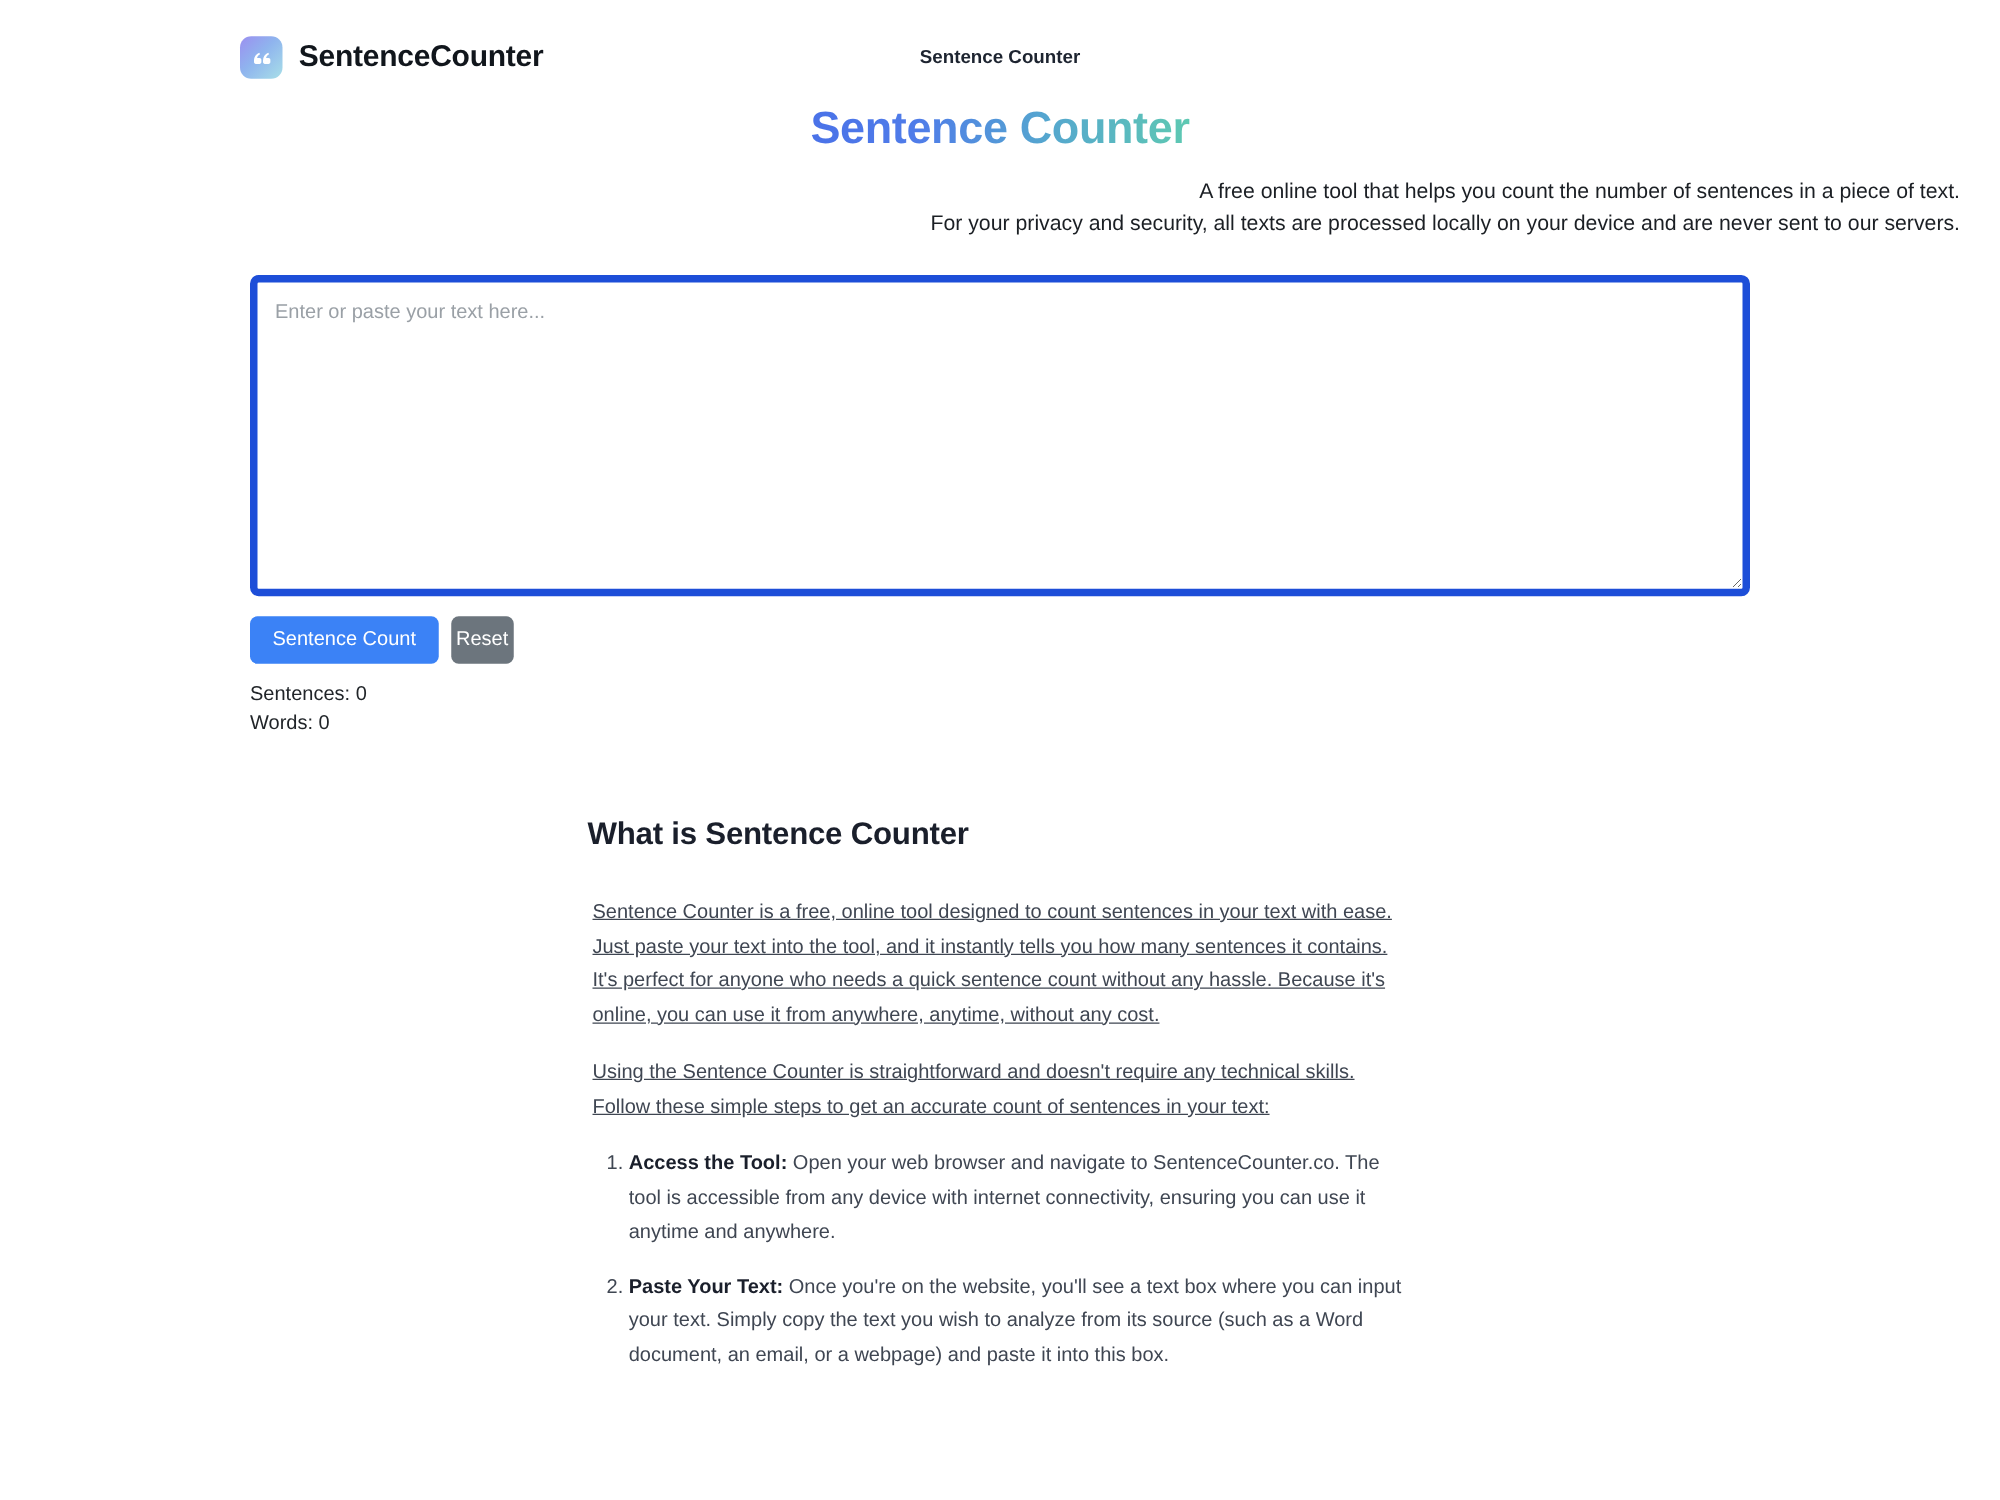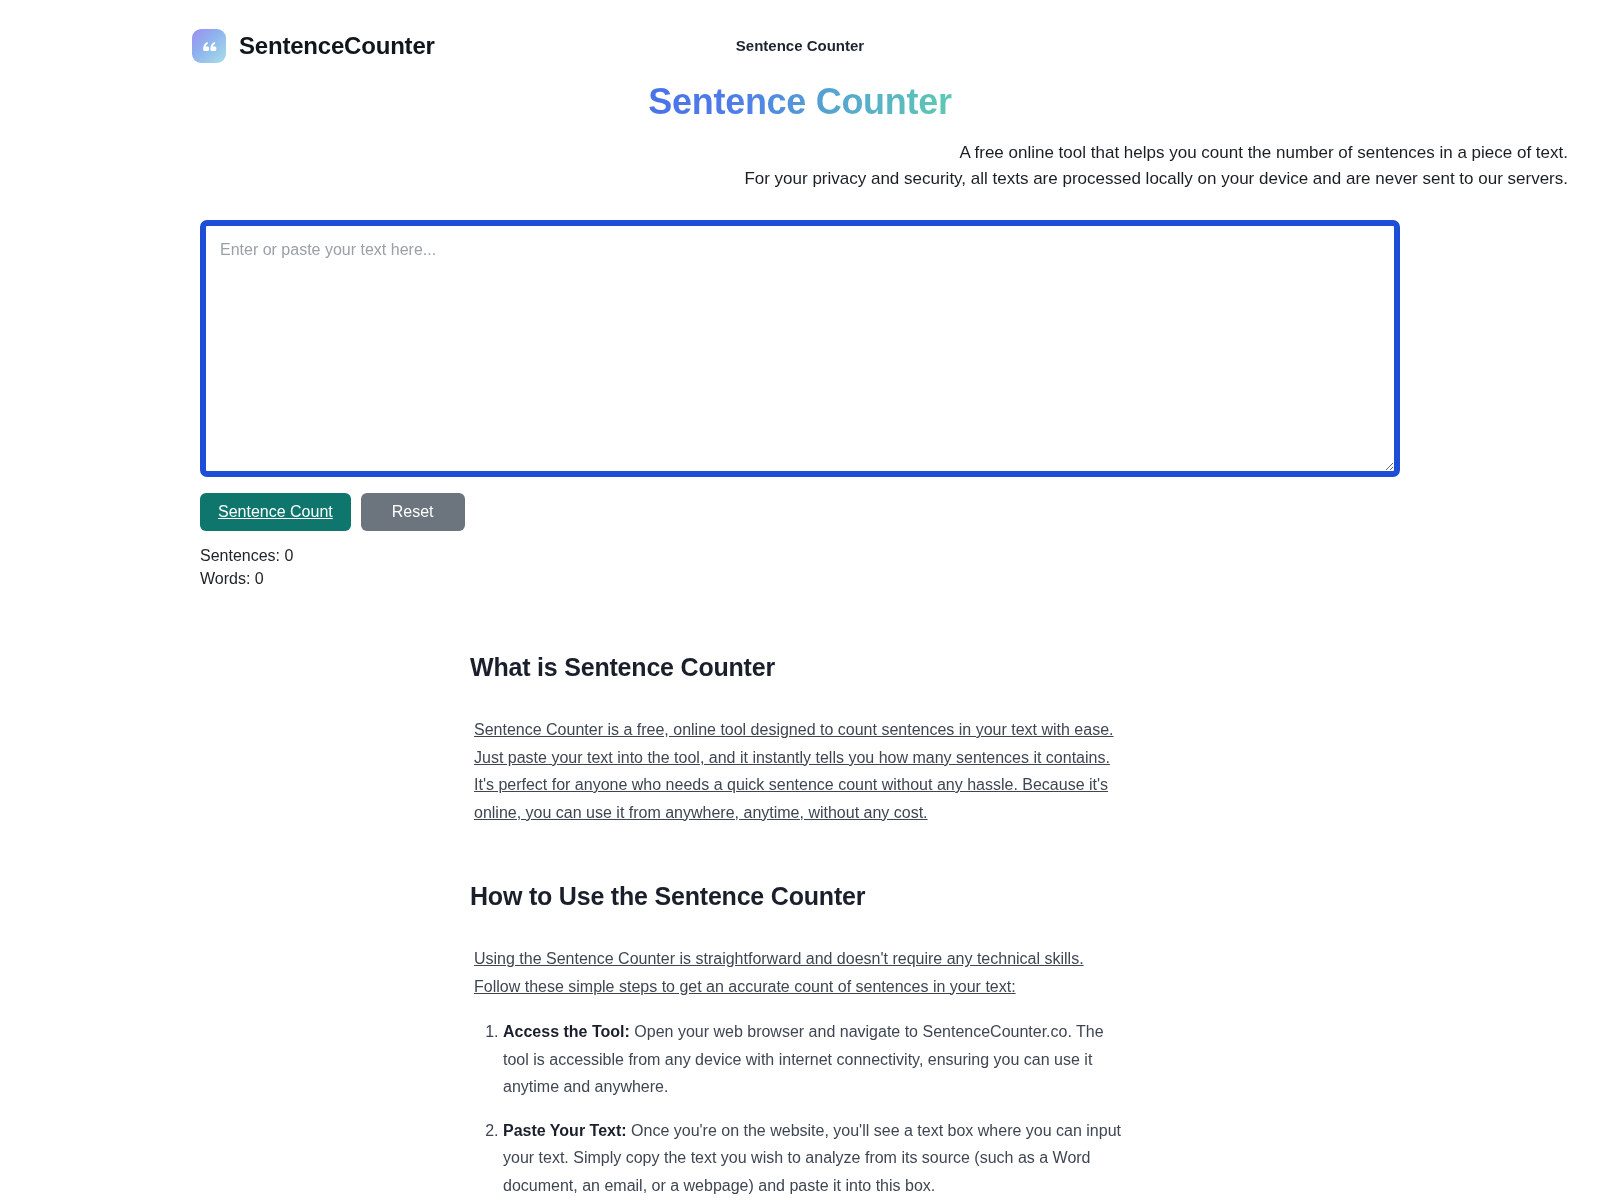--- a/index.html
+++ b/index.html
@@ -119,22 +119,22 @@
   .btn {
     font-family: "Liberation Sans", sans-serif;
     font-size: 16px;
     line-height: 1.5;
     padding: 7px 18px;
     border: none;
     border-radius: 6px;
     cursor: pointer;
     color: #ffffff;
   }
-  .btn-primary { background: #0f766e; text-decoration: underline; }
-  .btn-secondary { background: #6c757d; padding: 7px 31px; }
+  .btn-primary { background: #3b82f6; }
+  .btn-secondary { background: #6c757d; padding: 7px 4px; }
 
   .counts {
     margin-top: 13px;
     font-size: 16px;
     line-height: 1.48;
     color: #212529;
   }
   .counts div { white-space: nowrap; }
 
   
@@ -202,21 +202,20 @@
   <div class="counts">
     <div>Sentences: 0</div>
     <div>Words: 0</div>
   </div>
 </div>
 
 <div class="article">
   <h2>What is Sentence Counter</h2>
   <p>Sentence Counter is a free, online tool designed to count sentences in your text with ease. Just paste your text into the tool, and it instantly tells you how many sentences it contains. It's perfect for anyone who needs a quick sentence count without any hassle. Because it's online, you can use it from anywhere, anytime, without any cost.</p>
 
-  <h2 class="spaced">How to Use the Sentence Counter</h2>
   <p>Using the Sentence Counter is straightforward and doesn't require any technical skills. Follow these simple steps to get an accurate count of sentences in your text:</p>
 
   <ol>
     <li>
       <strong>Access the Tool:</strong><span> Open your web browser and navigate to SentenceCounter.co. The tool is accessible from any device with internet connectivity, ensuring you can use it anytime and anywhere.</span>
     </li>
     <li>
       <strong>Paste Your Text:</strong><span> Once you're on the website, you'll see a text box where you can input your text. Simply copy the text you wish to analyze from its source (such as a Word document, an email, or a webpage) and paste it into this box.</span>
     </li>
   </ol>

